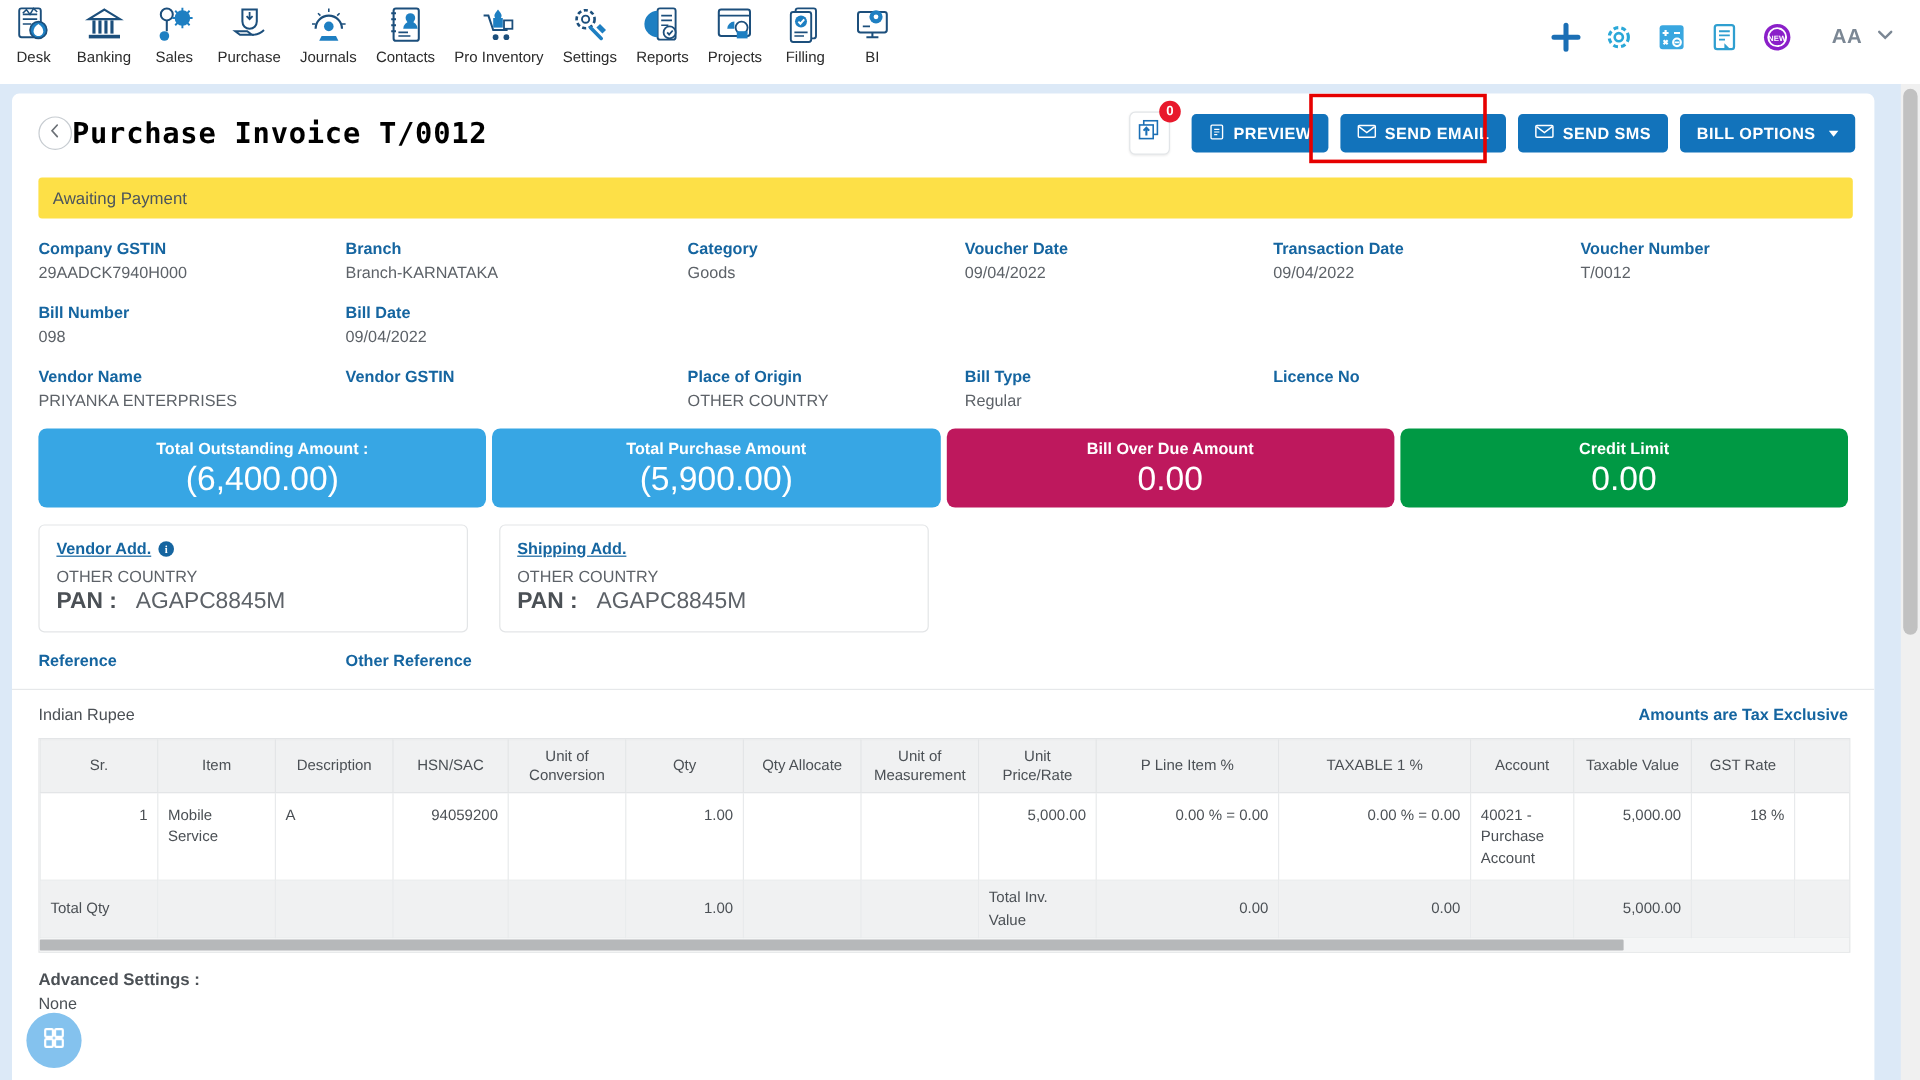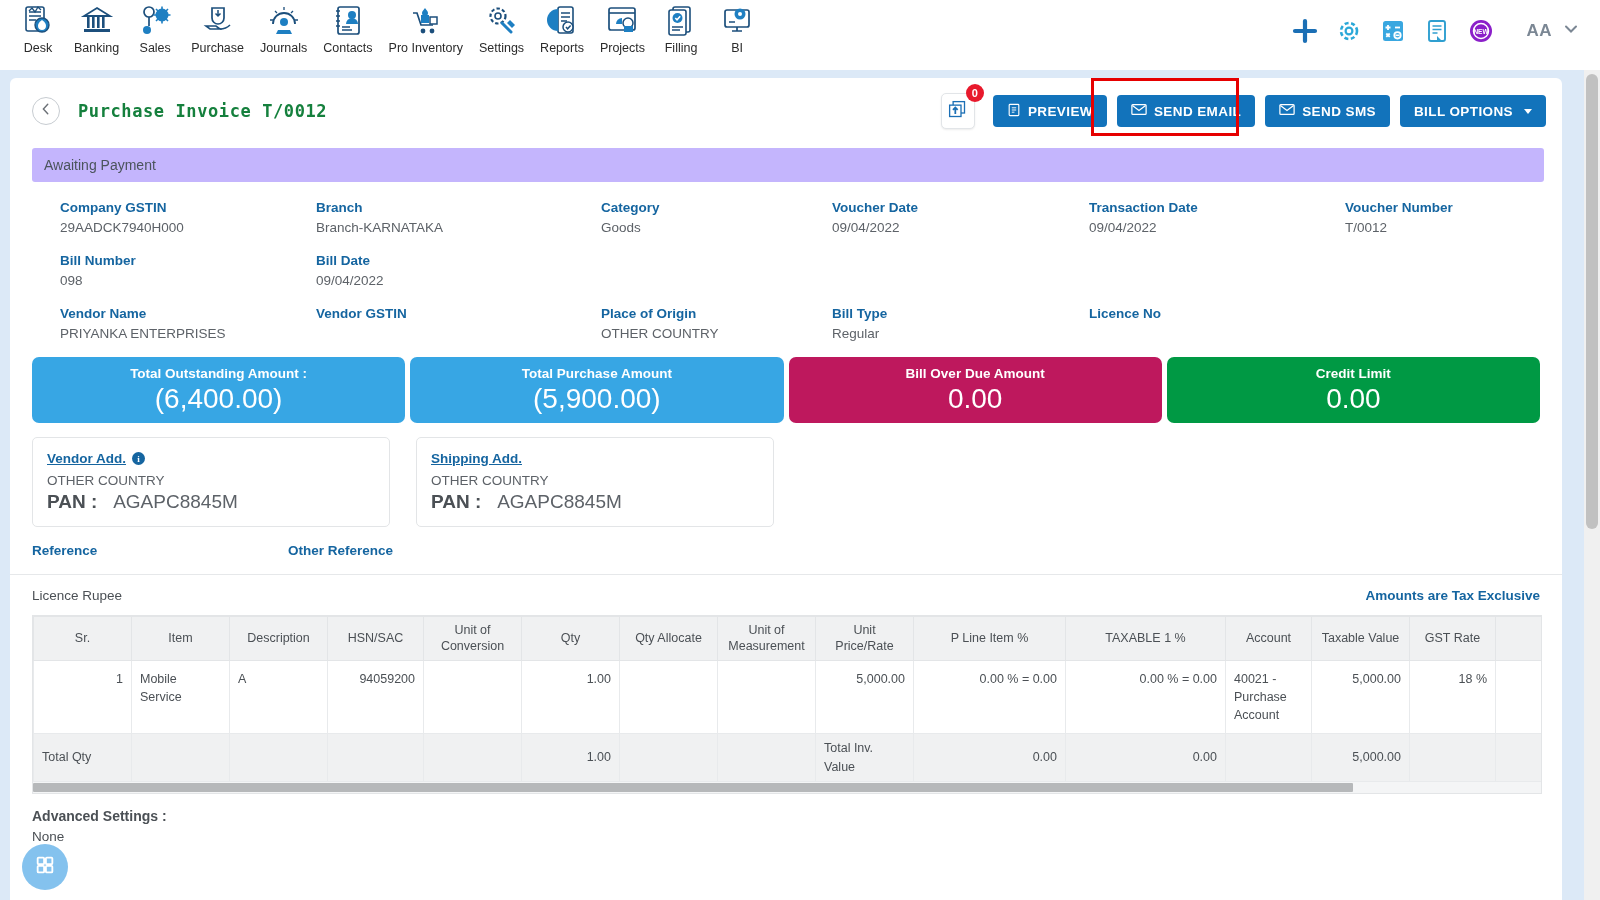--- a/index.html
+++ b/index.html
@@ -10,21 +10,21 @@
     overflow: hidden;
   }
 
   
   .topnav {
     position: absolute; left: 0; top: 0;
     width: 1600px; height: 70px;
     background: #ffffff;
     display: flex; align-items: flex-start;
   }
-  .nav-items { display: flex; align-items: flex-end; padding-left: 10px; padding-top: 4px; }
+  .nav-items { display: flex; align-items: flex-end; padding-top: 4px; }
   .nav-item {
     display: flex; flex-direction: column; align-items: center;
     width: auto; min-width: 56px; padding: 0 8px; cursor: pointer;
   }
   .nav-icon { width: 34px; height: 34px; display:block; }
   .nav-label {
     font-size: 12.5px; color: #2b2b2b; margin-top: 3px;
     white-space: nowrap; font-weight: 400;
   }
   .nav-right {
@@ -49,23 +49,22 @@
     display: flex; align-items: center;
     height: 66px; padding: 0 16px 0 22px;
   }
   .back-btn {
     width: 28px; height: 28px; border-radius: 50%;
     border: 1px solid #c7ccd1; background: #fff;
     display: flex; align-items: center; justify-content: center;
     cursor: pointer; flex: 0 0 auto;
   }
   .pg-title {
-    margin-left: 18px;
     font-family: "DejaVu Sans Mono", monospace;
-    font-size: 17px; font-weight: 700; color: #15803d;
+    font-size: 24px; font-weight: 700; color: #000000;
     letter-spacing: .6px;
   }
   .hdr-actions { margin-left: auto; display: flex; align-items: center; gap: 10px; position: relative; }
 
   .upload-wrap { position: relative; margin-right: 8px; }
   .upload-btn {
     width: 34px; height: 36px; border-radius: 5px;
     border: 1px solid #e2e5e8; background: #fff;
     display: flex; align-items: center; justify-content: center;
     cursor: pointer;
@@ -97,29 +96,28 @@
   .highlight-box {
     position: absolute;
     border: 3px solid #e60000;
     pointer-events: none;
     left: 150px; top: -15px; width: 148px; height: 58px;
   }
 
   
   .status-bar {
     margin: 4px 18px 0 22px;
-    height: 34px; background: #c4b5fd; border-radius: 3px;
+    height: 34px; background: #fde047; border-radius: 3px;
     display: flex; align-items: center; padding-left: 12px;
   }
   .status-text { font-size: 14px; color: #4b545c; font-weight: 400; }
 
   
   .field-grid {
     padding: 18px 18px 0 22px;
-    margin-left: 28px;
   }
   .field-row { display: flex; margin-bottom: 18px; }
   .field { flex: 0 0 auto; }
   .f-label {
     font-size: 13.5px; color: #1565a0; font-weight: 700;
     margin-bottom: 5px;
   }
   .f-value { font-size: 13.5px; color: #5d6268; font-weight: 400; }
 
   
@@ -622,21 +620,21 @@
   </div>
 
   <div class="ref-row">
     <div class="ref-label" style="width:256px">Reference</div>
     <div class="ref-label">Other Reference</div>
   </div>
 
   <div class="divider"></div>
 
   <div class="cur-row">
-    <span class="cur-left">Licence Rupee</span>
+    <span class="cur-left">Indian Rupee</span>
     <span class="cur-right">Amounts are Tax Exclusive</span>
   </div>
 
   <div class="table-wrap">
     <table class="items">
       <colgroup>
         <col style="width:98px">
           <col style="width:98px">
           <col style="width:98px">
           <col style="width:96px">

